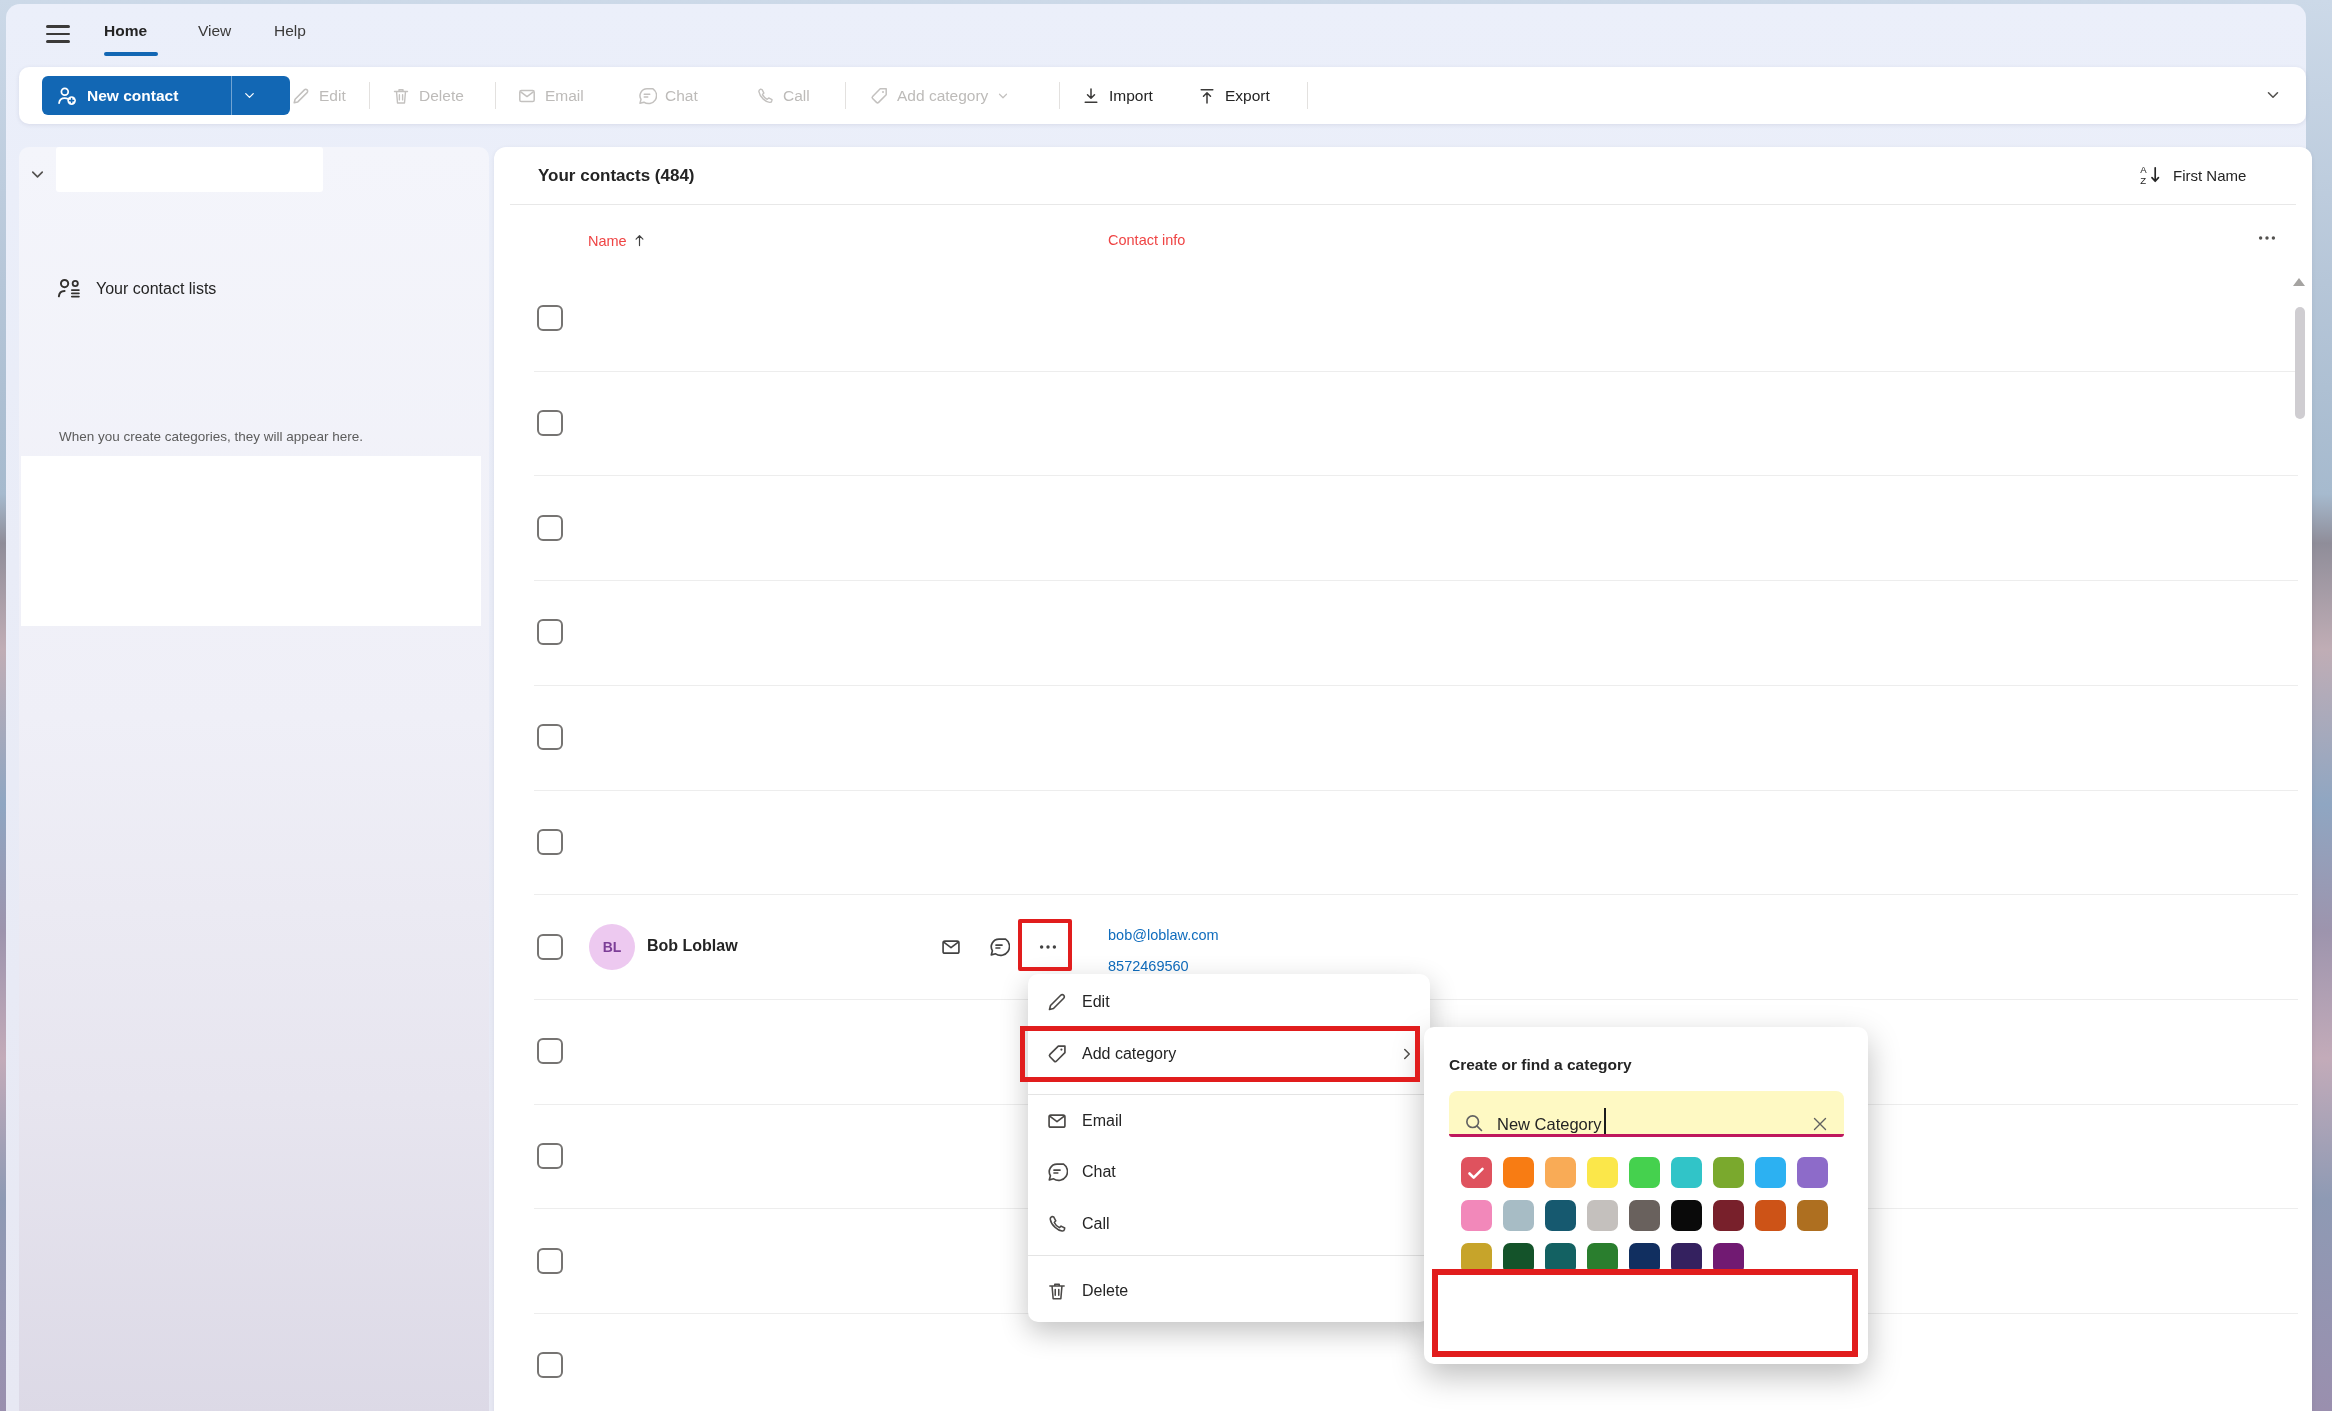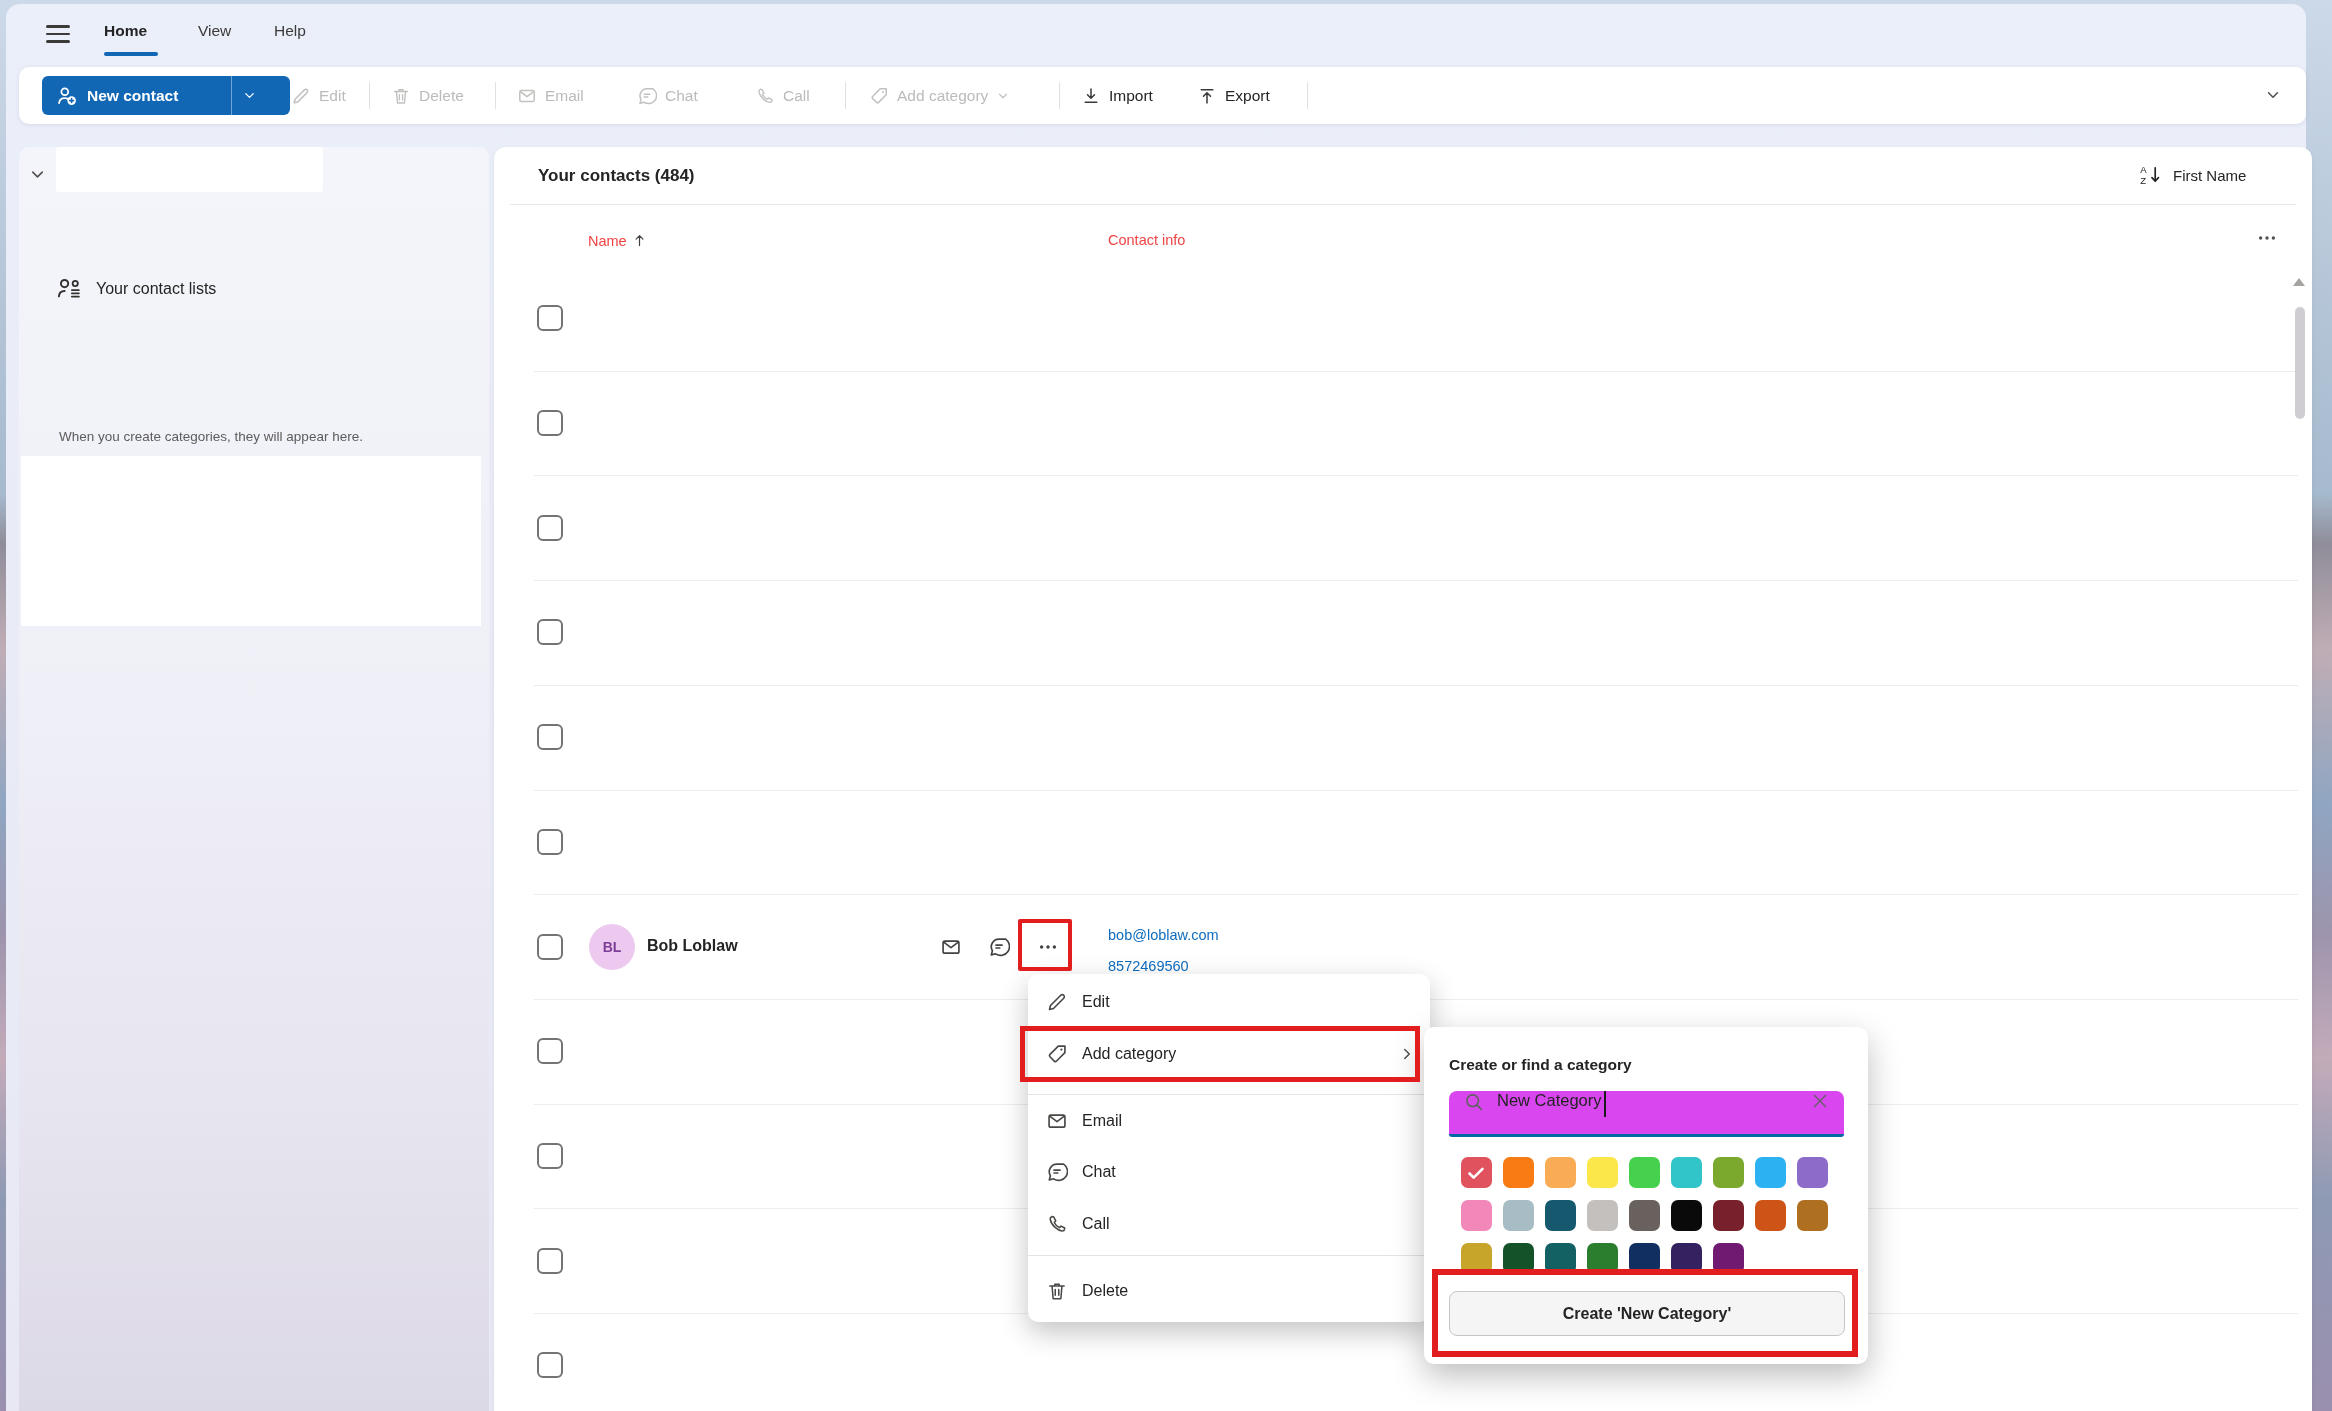--- a/index.html
+++ b/index.html
@@ -86,22 +86,22 @@
     cursor:pointer; font-size:16px; color:#242424; }
   .mitem .ic { position:absolute; left:18px; width:22px; height:22px; color:#4a4846; }
   .mitem .lbl { position:absolute; left:54px; }
   .mitem .sub { position:absolute; right:14px; color:#53514f; }
   .msep { position:absolute; left:0; width:402px; height:1px; background:#e4e4e4; }
 
   
   .flyout { position:absolute; left:1418px; top:1023px; width:444px; height:337px; background:#fff;
     border-radius:10px; box-shadow:0 12px 32px rgba(0,0,0,.26); z-index:40; }
   .fly-title { position:absolute; left:25px; top:29px; font-size:15.5px; font-weight:700; }
-  .fly-search { position:absolute; left:25px; top:64px; width:395px; height:46px; background:#d946ef;
-    border-radius:8px 8px 3px 3px; border-bottom:3px solid #0369a1; display:flex; align-items:flex-start; }
+  .fly-search { position:absolute; left:25px; top:64px; width:395px; height:46px; background:#fef9c3;
+    border-radius:8px 8px 3px 3px; border-bottom:3px solid #be185d; display:flex; align-items:flex-end; }
   .fly-search .mag { margin-left:14px; color:#616161; }
   .fly-search .val { margin-left:12px; font-size:16.5px; color:#242424; }
   .caret { display:inline-block; width:2px; height:26px; background:#1b1b1b; margin-left:2px;
     vertical-align:middle; }
   .fly-search .clear { position:absolute; right:14px; color:#616161; cursor:pointer; }
   .swatch { position:absolute; width:31px; height:31px; border-radius:7px; cursor:pointer; }
   .swatch svg { position:absolute; left:5px; top:6px; color:#fff; }
   .create-btn { position:absolute; left:25px; top:264px; width:396px; height:45px; background:#f5f5f5;
     border:1px solid #c7c7c7; border-radius:8px; font-size:16px; font-weight:700; color:#242424;
     display:flex; align-items:center; justify-content:center; cursor:pointer;
@@ -451,22 +451,19 @@
         <div class="swatch" style="left: 331px; top: 173px; background: rgb(205, 83, 23);"></div>
         <div class="swatch" style="left: 373px; top: 173px; background: rgb(174, 111, 32);"></div>
         <div class="swatch" style="left: 37px; top: 216px; background: rgb(199, 164, 42);"></div>
         <div class="swatch" style="left: 79px; top: 216px; background: rgb(20, 83, 42);"></div>
         <div class="swatch" style="left: 121px; top: 216px; background: rgb(19, 97, 98);"></div>
         <div class="swatch" style="left: 163px; top: 216px; background: rgb(42, 126, 46);"></div>
         <div class="swatch" style="left: 205px; top: 216px; background: rgb(17, 47, 96);"></div>
         <div class="swatch" style="left: 247px; top: 216px; background: rgb(52, 33, 95);"></div>
         <div class="swatch" style="left: 289px; top: 216px; background: rgb(113, 26, 114);"></div>
       </div>
-    <button class="create-btn">
-      <span>Create 'New Category'</span>
-    </button>
   </div>
 
   <div class="anno" style="left:1012px; top:915px; width:54px; height:52px; border-width:4px; border-radius:2px"></div>
   <div class="anno" style="left:1014px; top:1022px; width:400px; height:56px"></div>
   <div class="anno" style="left:1426px; top:1265px; width:426px; height:88px; border-width:6px"></div>
 
 </div>
 
 </body></html>

